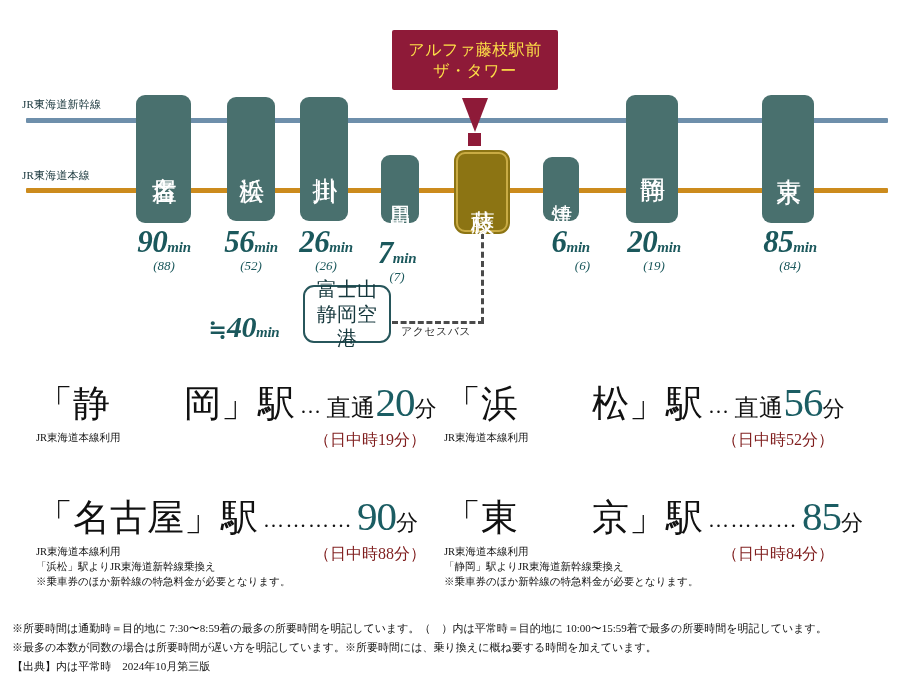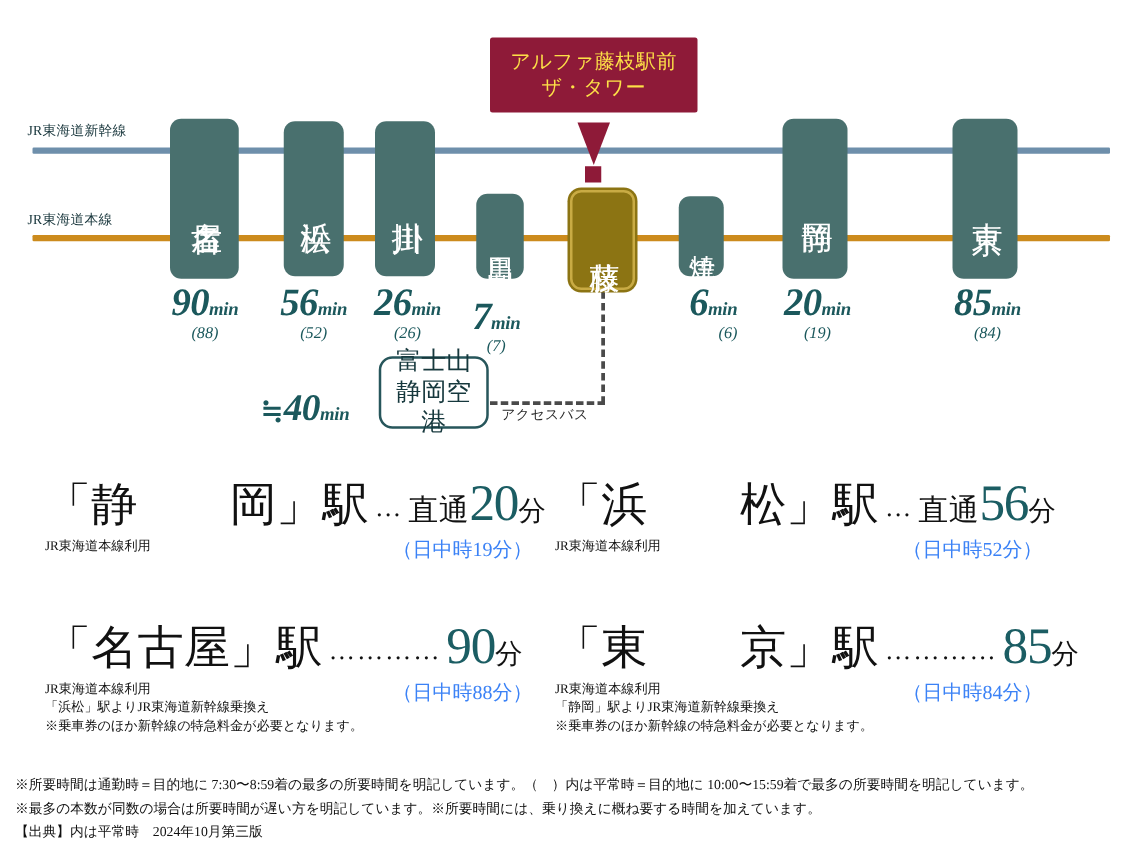--- a/index.html
+++ b/index.html
@@ -183,21 +183,21 @@
   .entry .sub{
     font-size:10.5px;
     color:#111;
     line-height:1.45;
     margin-top:1px;
     white-space:nowrap;
   }
   .entry .daytime{
     position:absolute;
     font-size:16px;
-    color:#3b82f6;
+    color:#7f1d1d;
     white-space:nowrap;
   }
 
   
   .footnotes{
     position:absolute;
     left:12px;
     top:619px;
     width:878px;
     font-size:11px;

